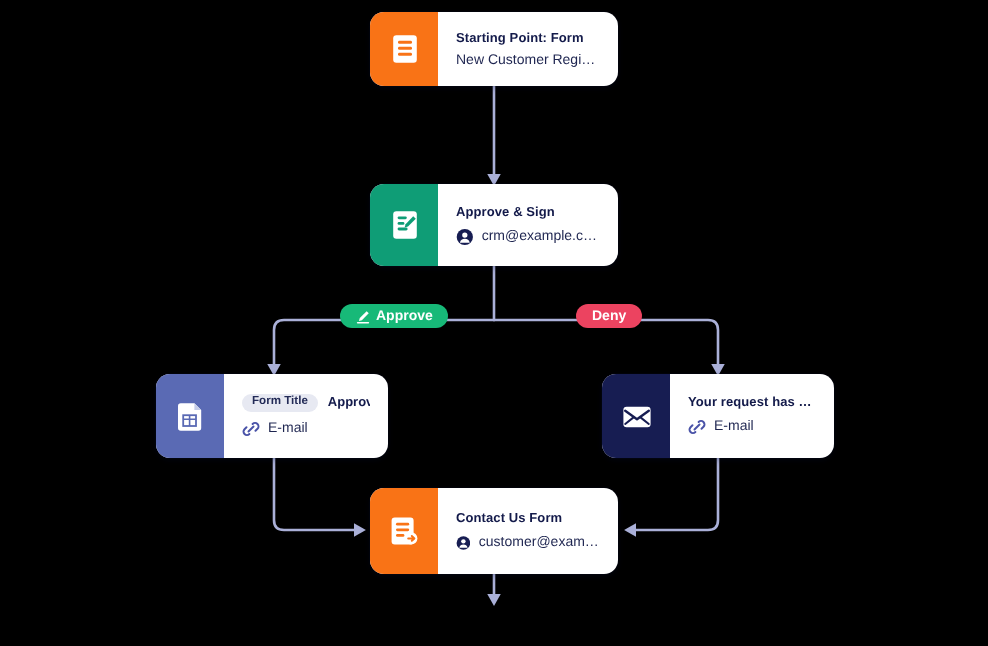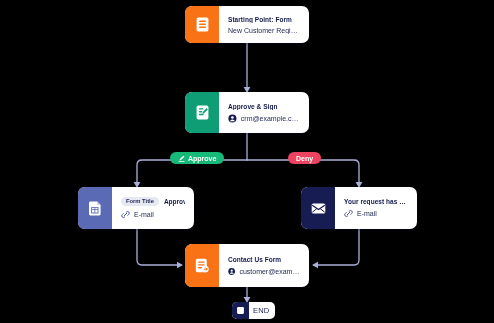--- a/index.html
+++ b/index.html
@@ -293,22 +293,14 @@
         <svg class="gly" width="9" height="9" viewBox="0 0 10 10">
           <circle cx="5" cy="5" r="4.6" fill="#171d52"></circle>
           <circle cx="5" cy="3.9" r="1.5" fill="#ffffff"></circle>
           <path d="M2.2 8.2 a2.9 2.9 0 0 1 5.6 0 Z" fill="#ffffff"></path>
         </svg>
         <span class="node-sub-text">customer@example.c...</span>
       </div>
     </div>
   </div>
 
-  <div class="end-node" style="left:232px; top:302px;">
-    <div class="end-icon" style="background:#171d52;">
-      <svg class="gly" width="9" height="9" viewBox="0 0 10 10">
-        <rect x="1.2" y="1.2" width="7.6" height="7.6" rx="1.2" fill="#ffffff"></rect>
-      </svg>
-    </div>
-    <div class="end-label">END</div>
-  </div>
 
 </div>
 
 </body></html>

